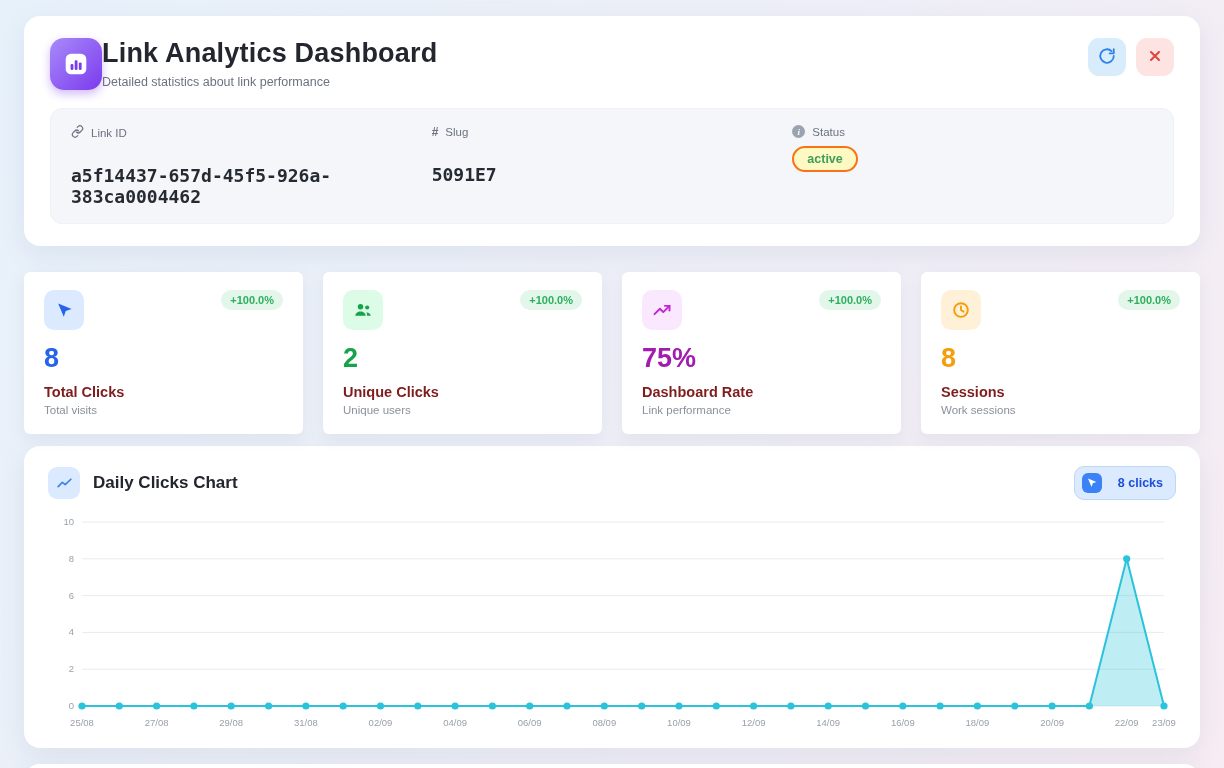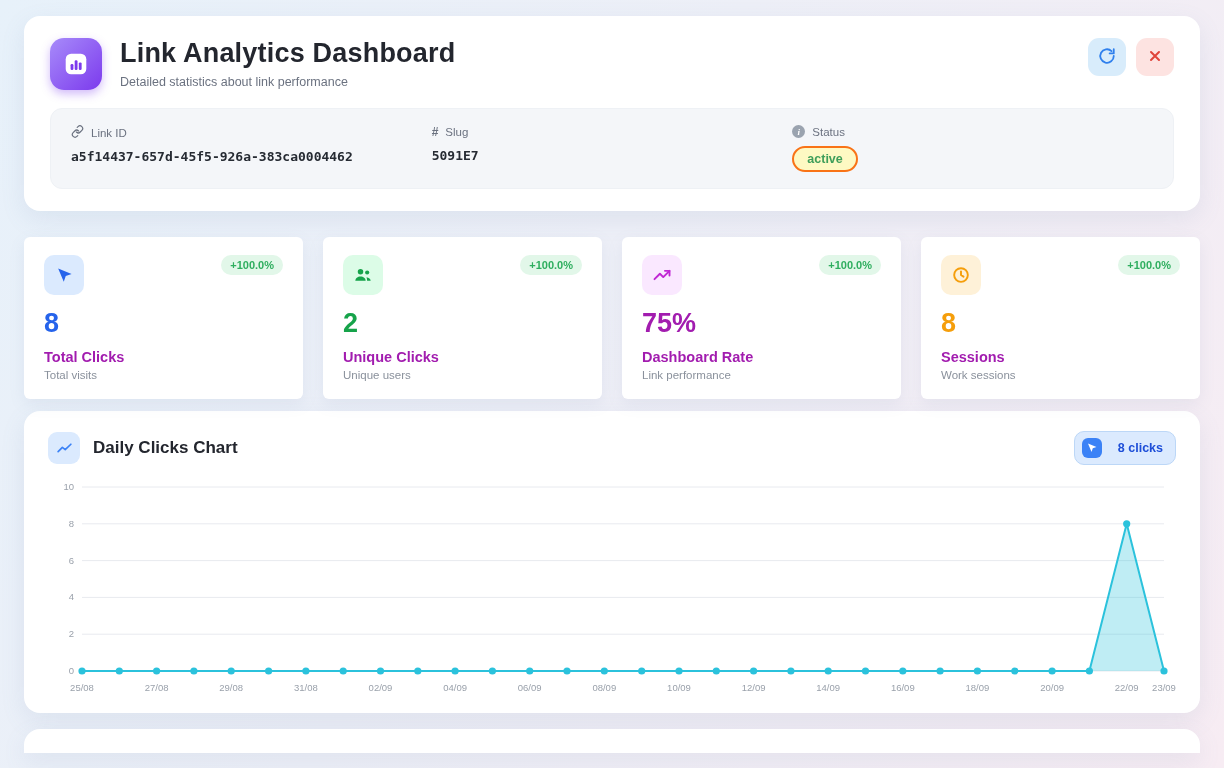--- a/index.html
+++ b/index.html
@@ -17,38 +17,38 @@
 
   
   .header-card { padding:22px 26px; }
   .header-row { display:flex; align-items:flex-start; }
   .app-icon{
     width:52px; height:52px; border-radius:14px; flex:0 0 auto;
     background:linear-gradient(135deg,#a78bfa,#7c3aed);
     display:flex; align-items:center; justify-content:center;
     box-shadow:0 4px 10px rgba(124,58,237,.35);
   }
-  .title-block{ margin-left:18px; flex:1; }
+  .title-block{ flex:1; }
   .title-block h1{ font-size:27px; font-weight:700; color:#23262e; letter-spacing:.2px; }
   .title-block p{ font-size:12.5px; color:#6b7280; margin-top:6px; }
   .header-actions{ display:flex; gap:10px; }
   .icon-btn{
     width:38px; height:38px; border:none; border-radius:11px; cursor:pointer;
     display:flex; align-items:center; justify-content:center;
   }
   .icon-btn.refresh{ background:#d8ecfb; }
   .icon-btn.close{ background:#fde3e1; }
 
   .info-panel{
     margin-top:18px; background:#f4f6f9; border:1px solid #eef1f5;
     border-radius:12px; padding:16px 20px;
     display:grid; grid-template-columns:1fr 1fr 1fr;
   }
   .info-label{ display:flex; align-items:center; gap:7px; font-size:11.5px; color:#6b7280; }
-  .info-value{ margin-top:9px; font-family:"DejaVu Sans Mono", monospace; font-size:13px; font-weight:600; color:#262b33; }
+  .info-value{ margin-top:25px; font-family:"DejaVu Sans Mono", monospace; font-size:18px; font-weight:600; color:#262b33; }
   .hash-ico{ font-size:12px; font-weight:700; color:#6b7280; }
   .info-circle{
     width:13px; height:13px; border-radius:50%; background:#9aa3af; color:#fff;
     font-size:9px; font-weight:700; display:inline-flex; align-items:center; justify-content:center;
     font-family:"Liberation Serif", serif; font-style:italic;
   }
   .status-badge{
     display:inline-block; margin-top:8px; padding:4px 13px; border-radius:999px;
     background:#fef9c3; border:2px solid #f97316; color:#3f9e5a; font-size:12.5px; font-weight:700;
   }
@@ -59,21 +59,21 @@
   .stat-top{ display:flex; align-items:flex-start; justify-content:space-between; }
   .stat-ico{ width:40px; height:40px; border-radius:10px; display:flex; align-items:center; justify-content:center; }
   .stat-ico.blue{ background:#dbeafe; }
   .stat-ico.green{ background:#dcfce7; }
   .stat-ico.purple{ background:#fae8ff; }
   .stat-ico.orange{ background:#fef1d8; }
   .trend-badge{ background:#e2f7e9; color:#2fae5f; font-size:11px; font-weight:700; padding:4px 9px; border-radius:999px; }
   .stat-value{ margin-top:13px; font-size:27px; font-weight:700; }
   .stat-value.blue{ color:#2563eb; } .stat-value.green{ color:#16a34a; }
   .stat-value.purple{ color:#a21caf; } .stat-value.orange{ color:#f59e0b; }
-  .stat-label{ margin-top:10px; font-size:14.5px; font-weight:700; color:#a21caf; }
+  .stat-label{ margin-top:10px; font-size:14.5px; font-weight:700; color:#7f1d1d; }
   .stat-sublabel{ margin-top:4px; font-size:11.5px; color:#8a919c; }
 
   
   .chart-card{ margin-top:12px; padding:20px 24px 14px; }
   .chart-header{ display:flex; align-items:center; }
   .chart-title-icon{ width:32px; height:32px; border-radius:9px; background:#dbeafe; display:flex; align-items:center; justify-content:center; }
   .chart-header h2{ margin-left:13px; font-size:17px; font-weight:700; color:#23262e; flex:1; }
   .clicks-badge{
     display:flex; align-items:center; gap:16px; background:#dbeafe; border:1px solid #bcd7f7;
     border-radius:10px; padding:6px 12px 6px 7px; color:#1d4ed8; font-size:12.5px; font-weight:700;text-align:right;

